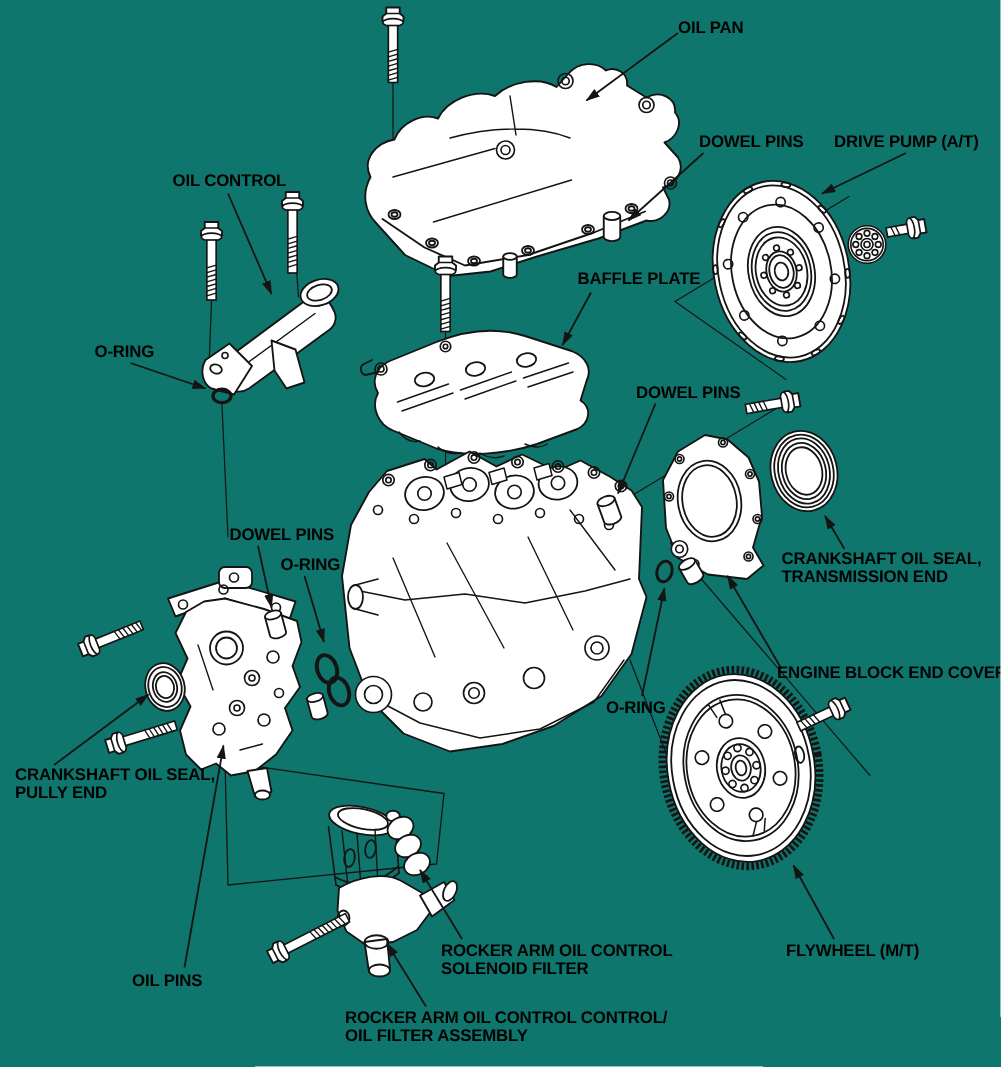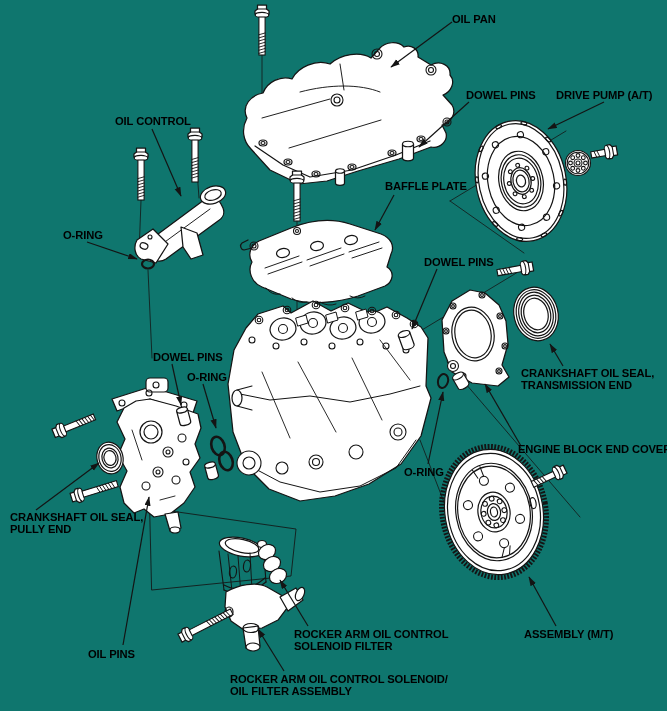--- a/index.html
+++ b/index.html
@@ -519,17 +519,17 @@
 TRANSMISSION END</div>
       <div class="part-label" style="left: 153px; top: 351px;">DOWEL PINS</div>
       <div class="part-label" style="left: 187px; top: 371px;">O-RING</div>
       <div class="part-label" style="left: 404px; top: 466px;">O-RING</div>
       <div class="part-label" style="left: 518px; top: 443px;">ENGINE BLOCK END COVER</div>
       <div class="part-label" style="left: 10px; top: 511px;">CRANKSHAFT OIL SEAL,
 PULLY END</div>
       <div class="part-label" style="left: 88px; top: 648px;">OIL PINS</div>
       <div class="part-label" style="left: 283px; top: 628px; margin-left: 11px;">ROCKER ARM OIL CONTROL
 SOLENOID FILTER</div>
-      <div class="part-label" style="left: 230px; top: 673px;">ROCKER ARM OIL CONTROL SOLENOID/
+      <div class="part-label" style="left: 230px; top: 673px;">ROCKER ARM OIL CONTROL CONTROL/
 OIL FILTER ASSEMBLY</div>
-      <div class="part-label" style="left: 524px; top: 628px;">ASSEMBLY (M/T)</div>
+      <div class="part-label" style="left: 524px; top: 628px;">FLYWHEEL (M/T)</div>
     </div>
 </div>
 
 </body></html>

